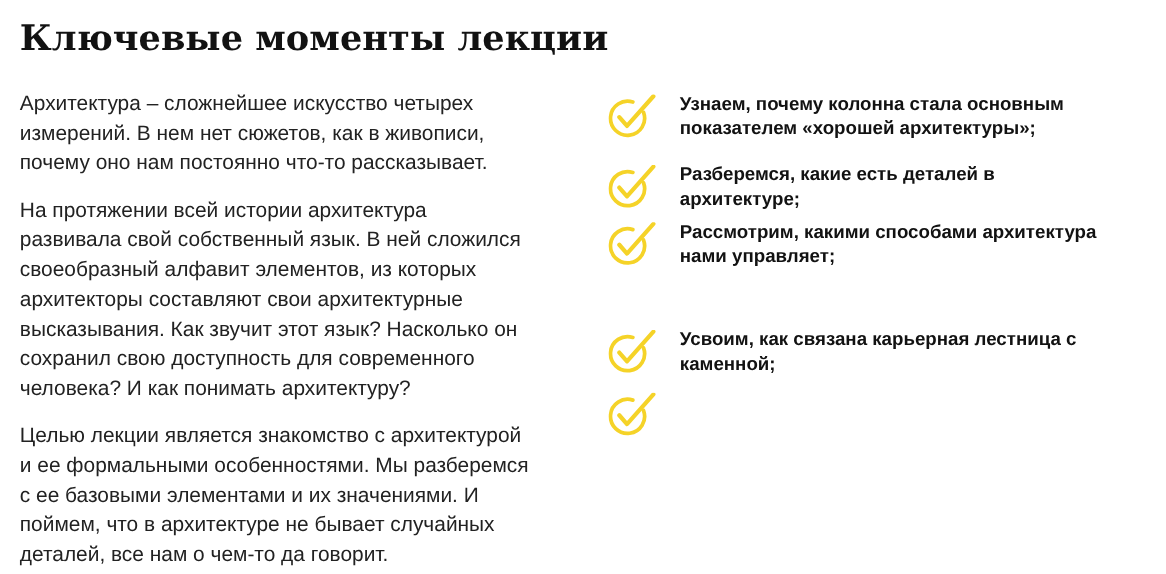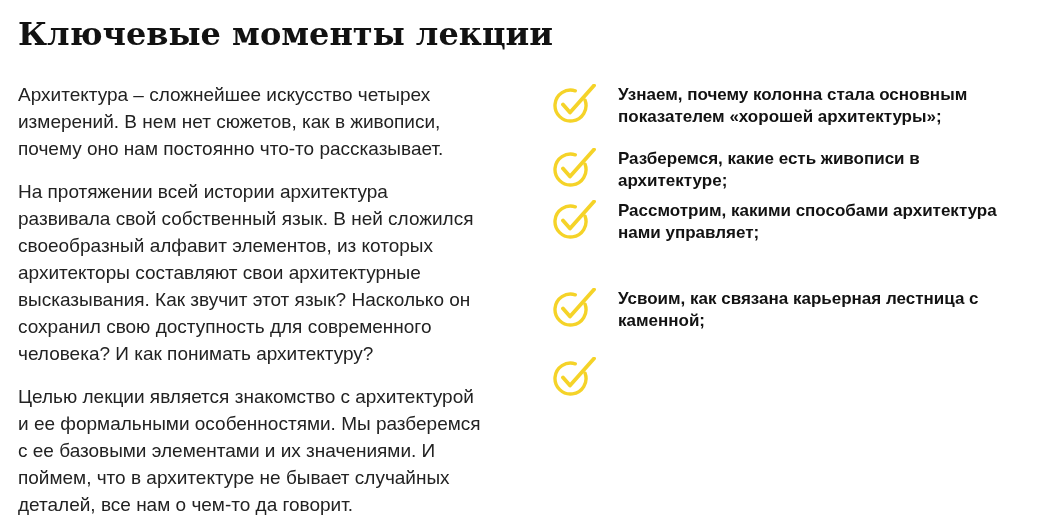--- a/index.html
+++ b/index.html
@@ -47,21 +47,21 @@
     position: absolute;
     left: 553px;
     top: 0;
     width: 480px;
     height: 100%;
   }
   .check-item {
     position: absolute;
     left: 0;
     display: flex;
-    align-items: flex-start;
+    align-items: center;
   }
   .check-icon {
     flex: 0 0 auto;
     width: 44px;
     height: 40px;
   }
   .check-icon svg { display: block; }
   .check-icon .ring {
     fill: none;
     stroke: var(--accent, #f5d328);
@@ -123,36 +123,36 @@
 показателем «хорошей архитектуры»;</div>
     </div>
 
     <div class="check-item" style="top:148px">
       <span class="check-icon">
         <svg viewBox="0 0 44 40" width="44" height="40" aria-hidden="true">
           <path class="ring" d="M 32.06 16.2 A 15.5 15.5 0 1 1 22.29 6.76"></path>
           <path class="tick" d="M 10 20.5 L 17 28.5 L 41 1.5"></path>
         </svg>
       </span>
-      <div class="check-text">Разберемся, какие есть живописи в
+      <div class="check-text">Разберемся, какие есть деталей в
 архитектуре;</div>
     </div>
 
     <div class="check-item" style="top:200px">
       <span class="check-icon">
         <svg viewBox="0 0 44 40" width="44" height="40" aria-hidden="true">
           <path class="ring" d="M 32.06 16.2 A 15.5 15.5 0 1 1 22.29 6.76"></path>
           <path class="tick" d="M 10 20.5 L 17 28.5 L 41 1.5"></path>
         </svg>
       </span>
       <div class="check-text">Рассмотрим, какими способами архитектура
 нами управляет;</div>
     </div>
 
-    <div class="check-item" style="top:288px">
+    <div class="check-item" style="top:298px">
       <span class="check-icon">
         <svg viewBox="0 0 44 40" width="44" height="40" aria-hidden="true">
           <path class="ring" d="M 32.06 16.2 A 15.5 15.5 0 1 1 22.29 6.76"></path>
           <path class="tick" d="M 10 20.5 L 17 28.5 L 41 1.5"></path>
         </svg>
       </span>
       <div class="check-text">Усвоим, как связана карьерная лестница с
 каменной;</div>
     </div>
 

